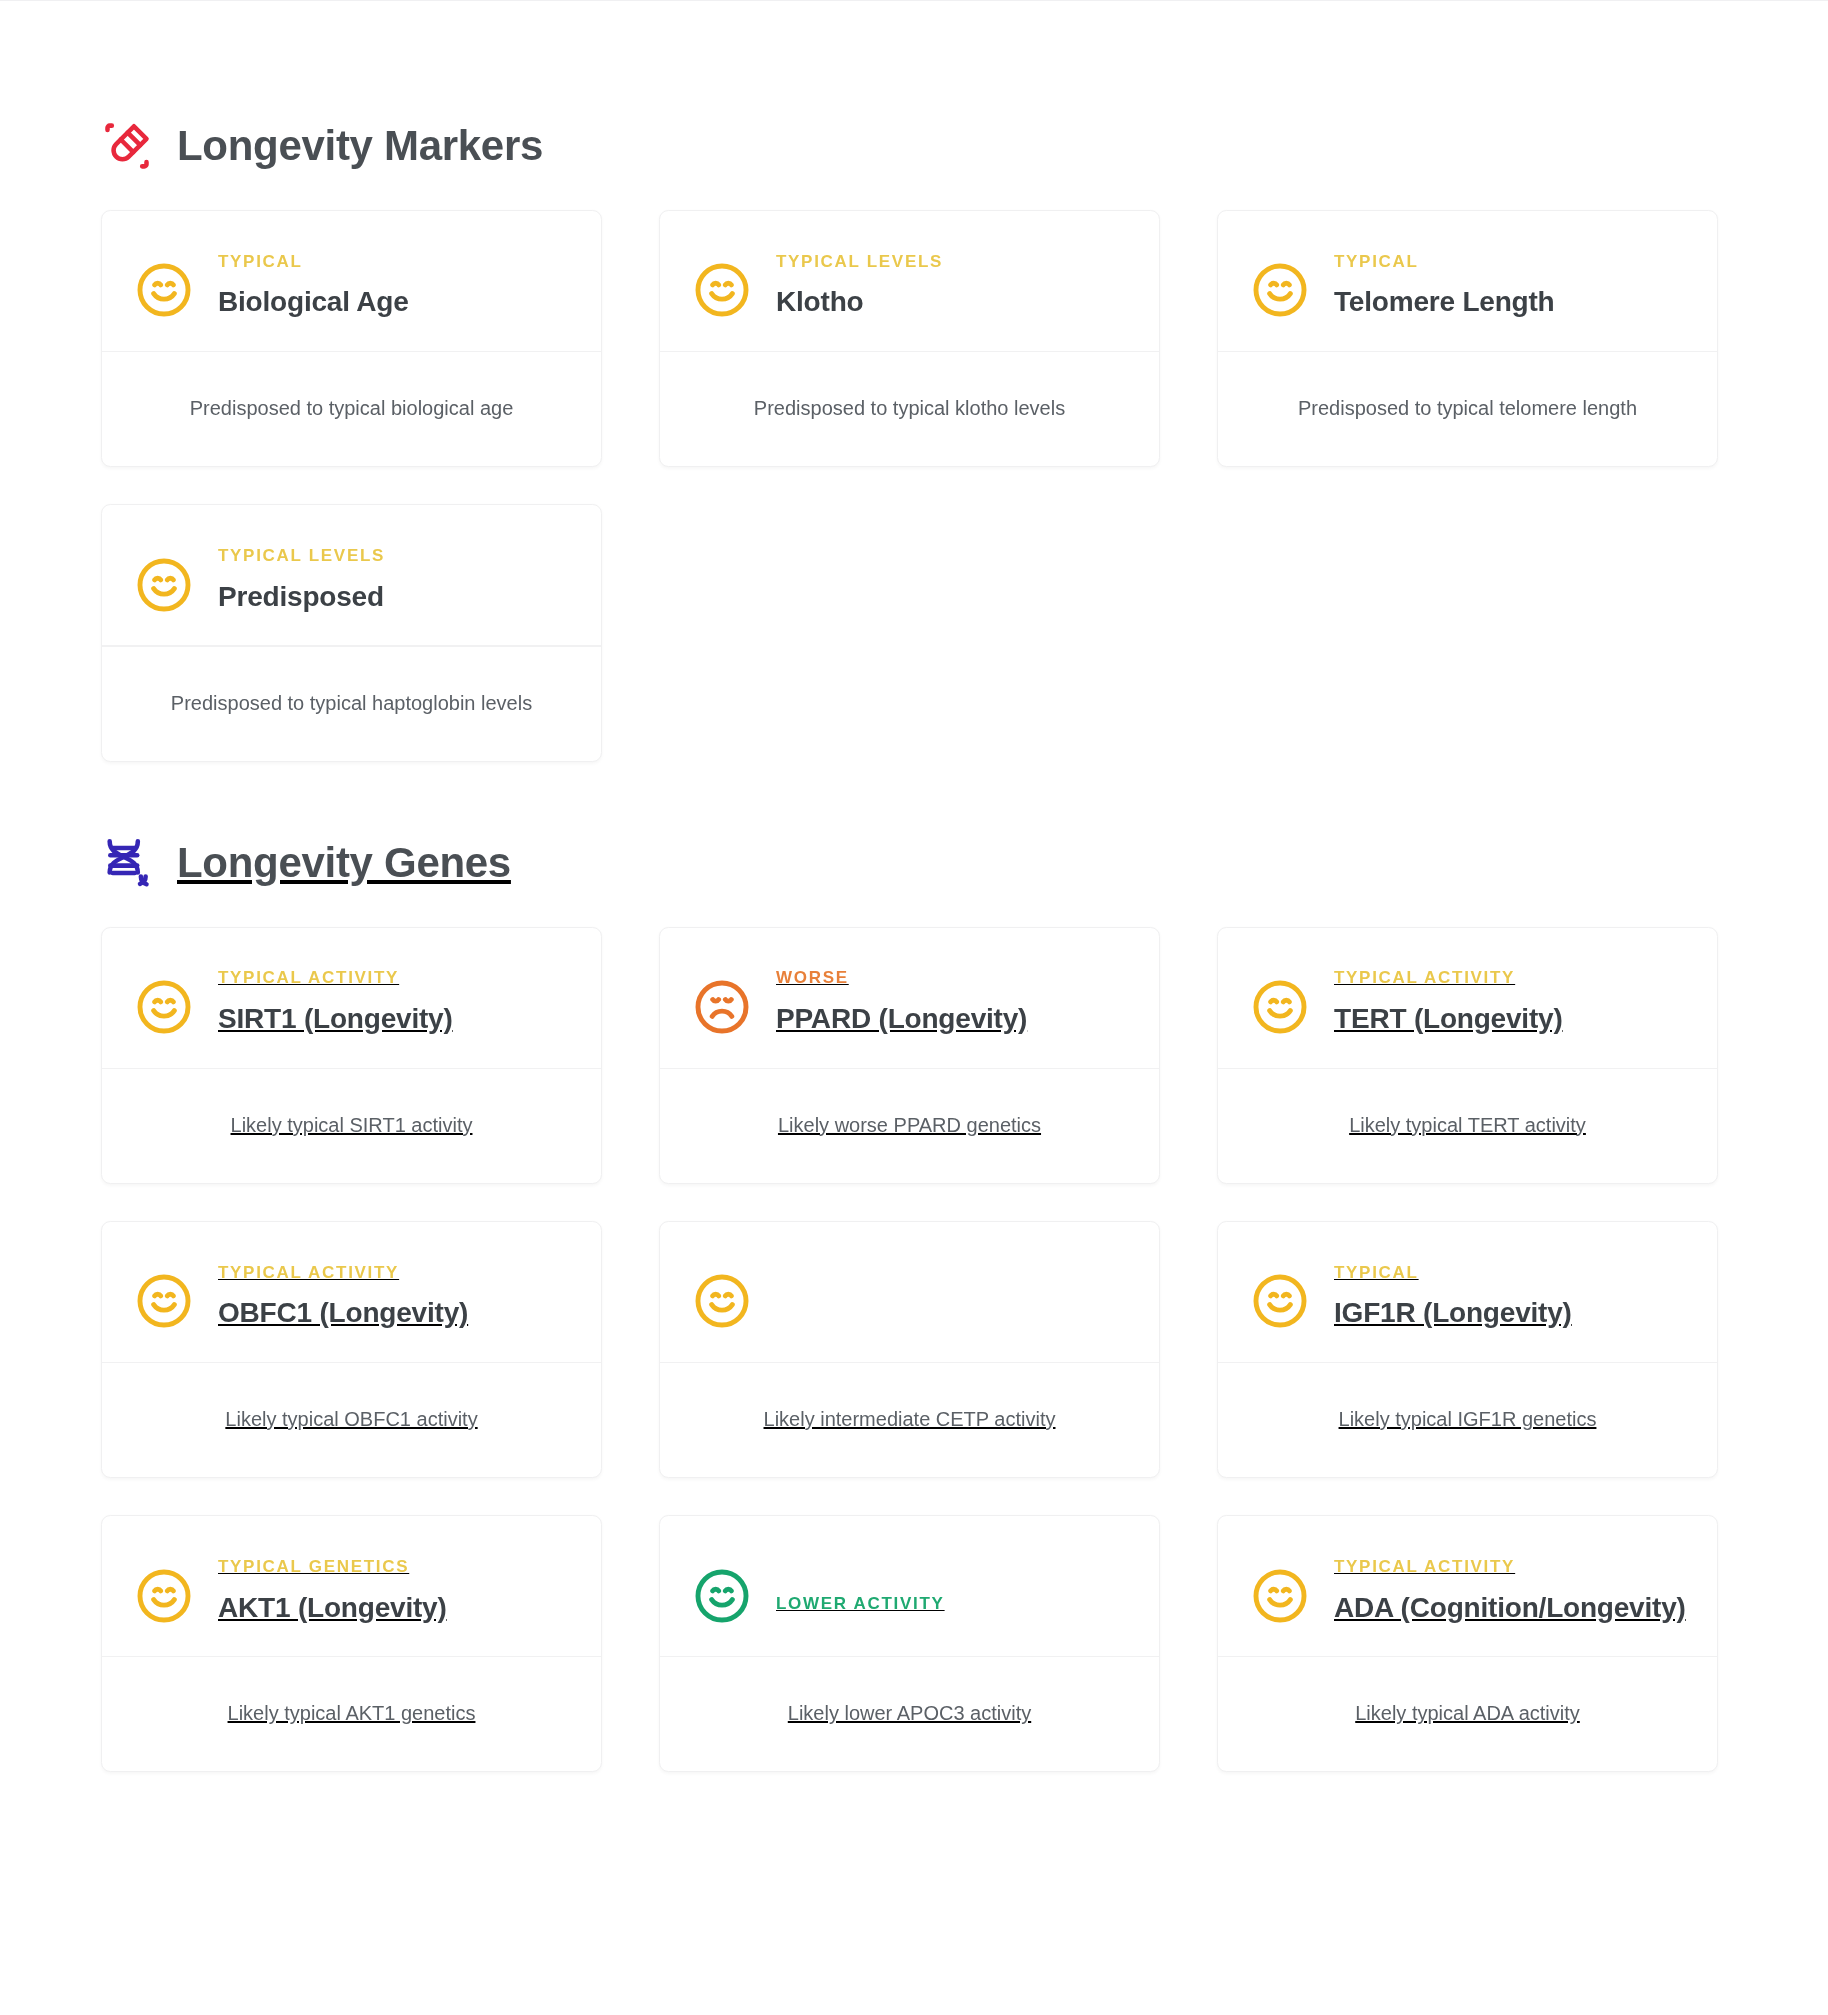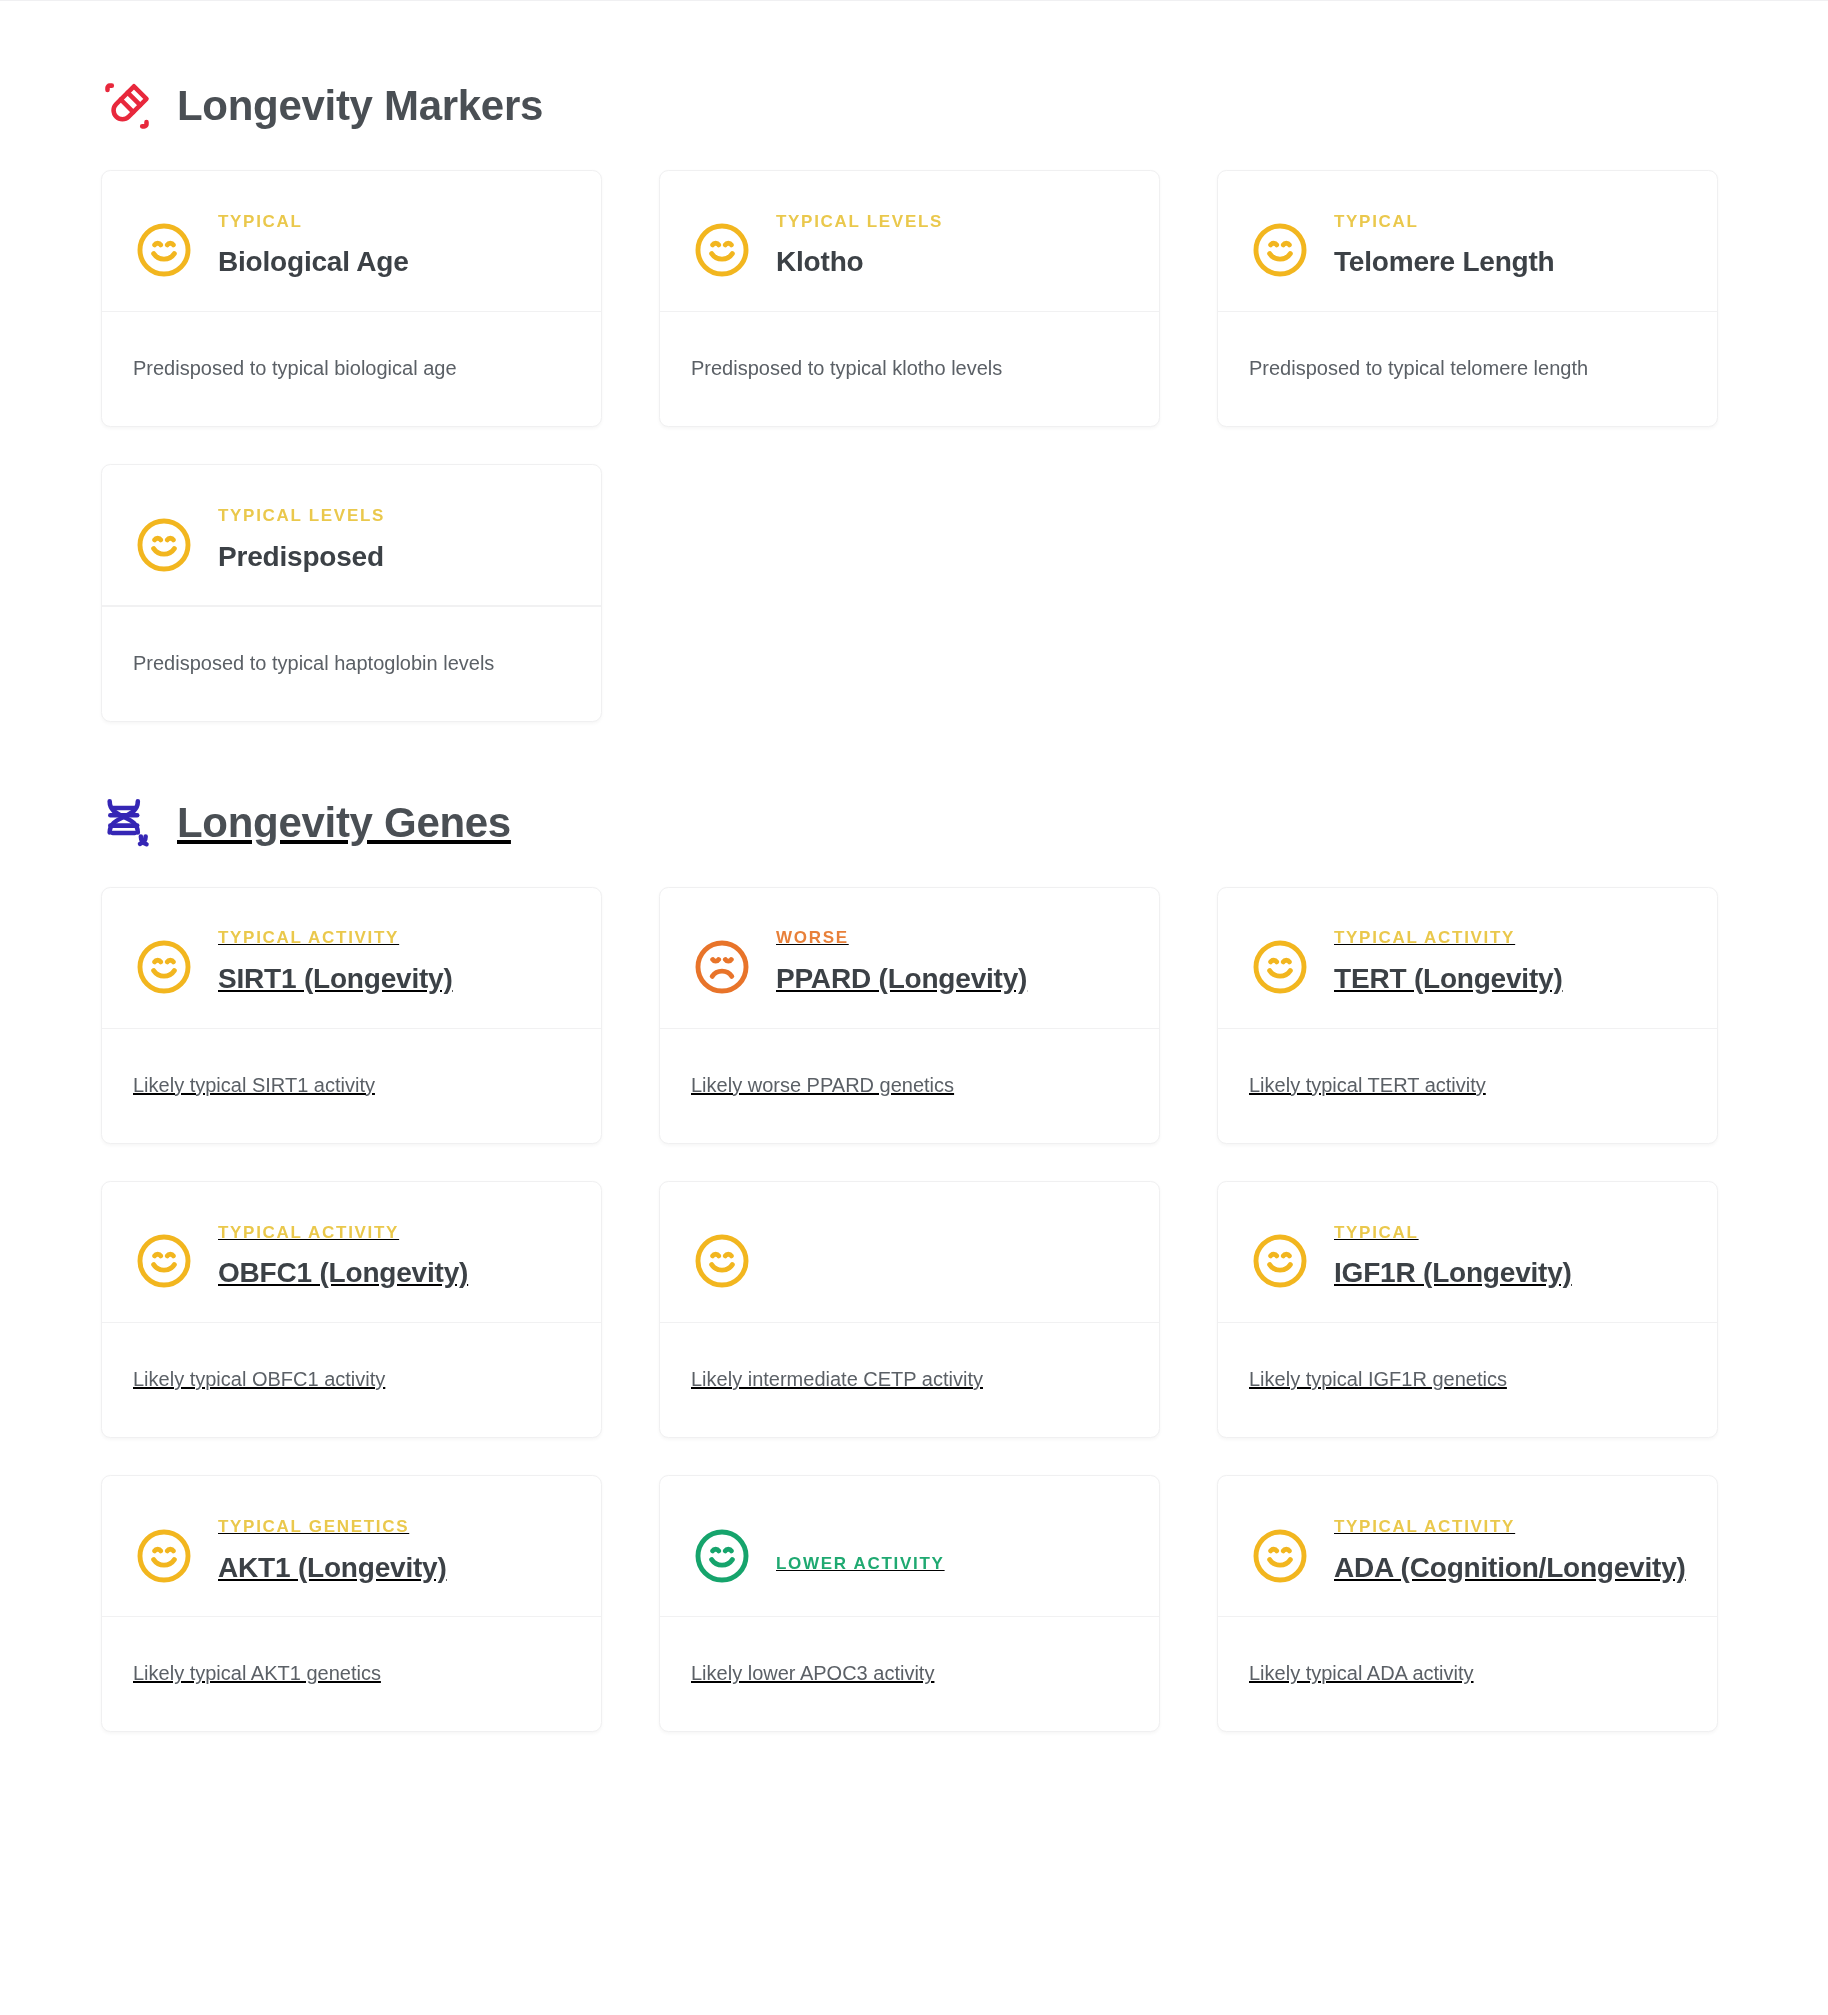--- a/index.html
+++ b/index.html
@@ -16,21 +16,21 @@
     border-top: 1.3px solid #f0f0f2;
   }
 
   .page {
     width: 1828px;
     padding: 0 0 107px 0;
   }
 
   
   .section { padding: 0; }
-  .section-markers { padding-top: 79px; }
+  .section-markers { padding-top: 79px; margin-top: 40px; }
   .section-genes  { padding-top: 75px; text-decoration: underline; }
 
   .section-header {
     display: flex;
     align-items: center;
     gap: 24px;
     padding-left: 101px;
     margin-bottom: 38px;
   }
 
@@ -123,20 +123,21 @@
 
   .card-body {
     padding: 42px 31px 44px 31px;
     flex: 1 1 auto;
   }
 
   .card-desc {
     font-size: 20px;
     color: #5b6066;
     line-height: 1.4;
+    text-align: center;
   }
 
   
   .card-grid > .card { align-self: stretch; }
 </style>
 </head>
 <body>
 
 <div class="page">
     <div class="section section-markers">

